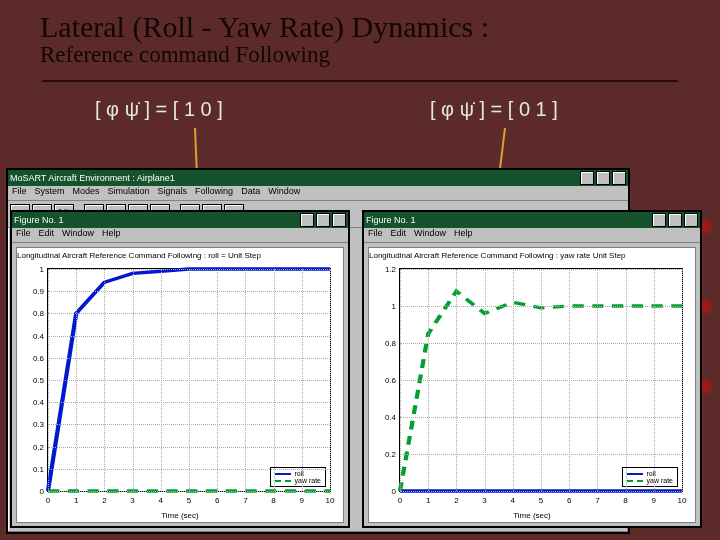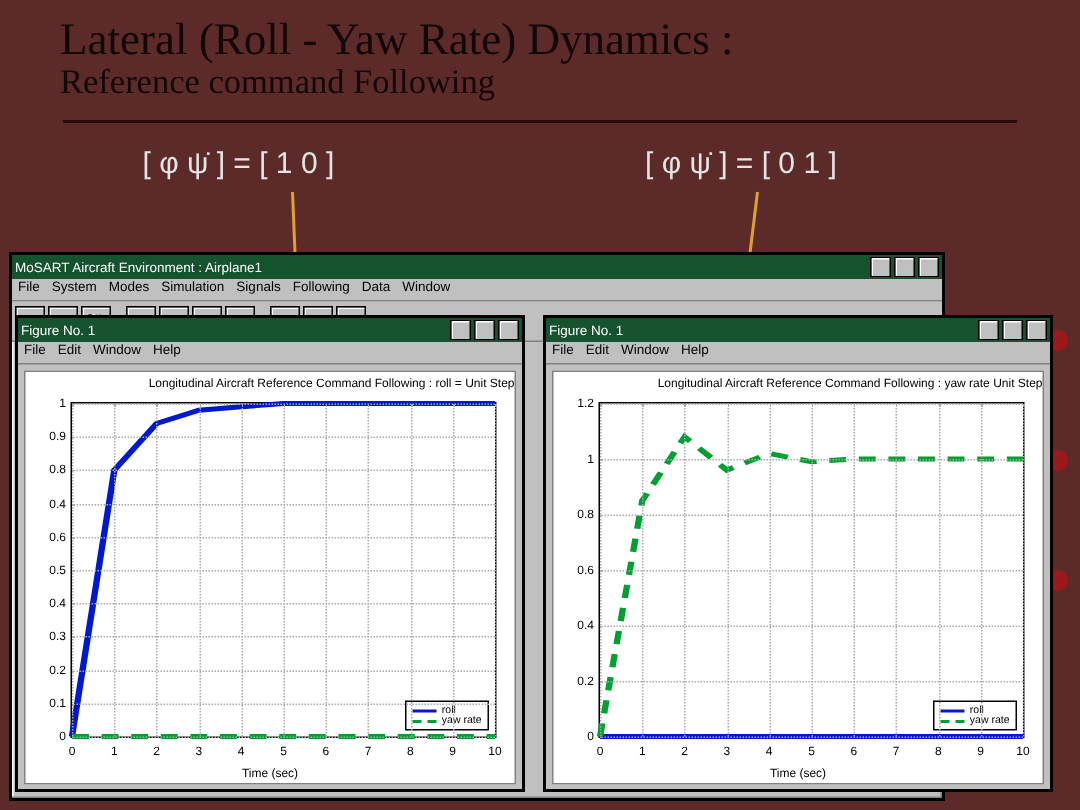--- a/index.html
+++ b/index.html
@@ -19,21 +19,21 @@
   .winbtn{width:12px;height:12px;background:#c0c0c0;margin-left:2px;display:inline-block;border:1px solid #000;box-shadow:inset 1px 1px #fff;}
   .menubar{background:#c0c0c0;height:14px;font-size:9px;display:flex;gap:8px;padding:0 4px;border-bottom:1px solid #808080;}
   .toolbar{background:#c0c0c0;height:22px;display:flex;align-items:center;gap:2px;padding:2px;border-bottom:1px solid #808080;}
   .tbtn{width:18px;height:18px;background:#c0c0c0;border:1px solid #000;box-shadow:inset 1px 1px #fff;display:flex;align-items:center;justify-content:center;font-size:9px;}
   .tsep{width:6px;}
   .fig-window{position:absolute;background:#c0c0c0;border:2px solid #000;}
   .fig-left{left:10px;top:210px;width:336px;height:314px;}
   .fig-right{left:362px;top:210px;width:336px;height:314px;}
   .fig-body{position:relative;background:#fff;margin:4px;border:1px solid #808080;}
   .axes{position:absolute;left:30px;top:20px;right:12px;bottom:30px;border:1px solid #000;}
-  .ptitle{position:absolute;top:3px;left:0;right:0;text-align:right;font-size:8px;color:#000;}
+  .ptitle{position:absolute;top:3px;left:0;right:0;text-align:left;font-size:8px;color:#000;}
   .ytick{position:absolute;left:-28px;width:24px;text-align:right;font-size:8px;color:#000;transform:translateY(-50%);}
   .xtick{position:absolute;bottom:-14px;font-size:8px;color:#000;transform:translateX(-50%);}
   .xlab{position:absolute;bottom:-26px;left:0;right:0;text-align:center;font-size:8px;margin-top:24px;}
   .gridline-h{position:absolute;left:0;right:0;height:0;border-top:1px dotted #aaa;}
   .gridline-v{position:absolute;top:0;bottom:0;width:0;border-left:1px dotted #aaa;}
   .legend{position:absolute;right:4px;bottom:4px;background:#fff;border:1px solid #000;font-size:7px;padding:2px 4px;}
   .lrow{display:flex;align-items:center;gap:4px;}
   .lswatch{width:16px;height:0;border-top:2px solid;}
   svg.plot{position:absolute;left:0;top:0;width:100%;height:100%;overflow:visible;}
   .series-roll{stroke:#0018d0;stroke-width:1.5;fill:none;}

